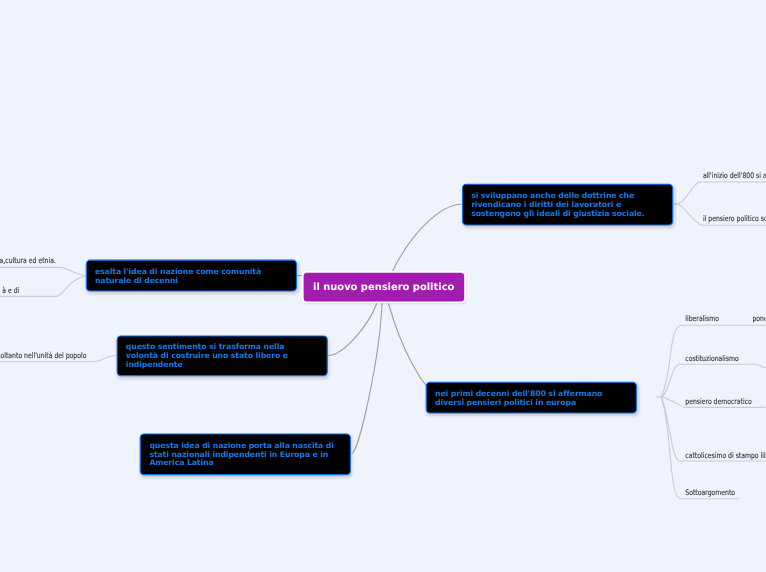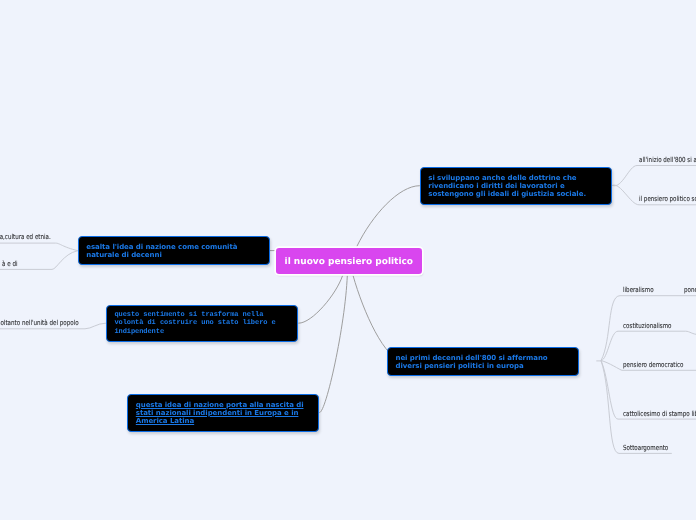--- a/index.html
+++ b/index.html
@@ -3,21 +3,21 @@
 <meta charset="utf-8">
 <style>
   html,body{margin:0;padding:0;}
   body{width:696px;height:520px;overflow:hidden;background:#eff3fc;
        font-family:"DejaVu Sans",sans-serif;-webkit-font-smoothing:antialiased;text-rendering:geometricPrecision;}
   #canvas{position:relative;width:696px;height:520px;}
   svg.links{position:absolute;left:0;top:0;width:696px;height:520px;}
   svg.links path{fill:none;stroke:#9e9e9e;stroke-width:1;}
   svg.links path.thin{stroke:#c9ccd4;}
   .node{position:absolute;box-sizing:border-box;}
-  .root-node{background:#d946ef;border-radius:3.2px;color:#ffffff;font-weight:bold;
+  .root-node{background:#a21caf;border-radius:3.2px;color:#ffffff;font-weight:bold;
       font-size:9px;line-height:1;text-align:center;padding-top:9.8px;
       box-shadow:0 0 0 1.7px #ffffff, 1px 1.5px 2px rgba(0,0,0,.13);}
   .topic{background:#000000;border:1.6px solid #0b6ce6;border-radius:4px;
       color:#1a78e6;font-weight:bold;font-size:7px;letter-spacing:-0.065px;line-height:8.35px;
       padding:5.5px 10px 0 7.5px;box-shadow:1px 2px 3px rgba(0,0,0,.16);}
   .sub{position:absolute;color:#2f3033;font-family:"DejaVu Sans Condensed","DejaVu Sans",sans-serif;
        font-size:7px;line-height:1;white-space:nowrap;
        -webkit-text-stroke:0.1px #2f3033;}
   .sub.right{transform:scaleX(0.885);transform-origin:left top;}
   .sub.left{transform:scaleX(0.885);transform-origin:right top;}
@@ -57,24 +57,24 @@
   <div class="node root-node" style="left:275.8px;top:248.2px;width:146px;height:25.4px;">
     <span>il nuovo pensiero politico</span>
   </div>
 
   <div class="node topic" style="left:419.8px;top:167px;width:192.5px;height:38.3px;">
     <span>si sviluppano anche delle dottrine che rivendicano i diritti dei lavoratori e sostengono gli ideali di giustizia sociale.</span>
   </div>
   <div class="node topic" style="left:77.8px;top:236px;width:192.5px;height:29.3px;">
     <span>esalta l'idea di nazione come comunità naturale di decenni</span>
   </div>
-  <div class="node topic" style="left:105.9px;top:304.6px;width:192.5px;height:37.7px;font-family:Liberation Mono, monospace;">
+  <div class="node topic" style="left:105.9px;top:304.6px;width:192.5px;height:37.7px;">
     <span>questo sentimento si trasforma nella volontà di costruire uno stato libero e indipendente</span>
   </div>
-  <div class="node topic" style="left:127.3px;top:394px;width:192.1px;height:37.5px;text-decoration:underline;">
+  <div class="node topic" style="left:127.3px;top:394px;width:192.1px;height:37.5px;">
     <span>questa idea di nazione porta alla nascita di stati nazionali indipendenti in Europa e in America Latina</span>
   </div>
   <div class="node topic" style="left:387px;top:347px;width:192.4px;height:29.3px;">
     <span>nei primi decenni dell'800 si affermano diversi pensieri politici in europa</span>
   </div>
 
   <div class="sub right" style="left:639px;top:156.8px;">all'inizio dell'800 si a</div>
   <div class="sub right" style="left:639px;top:196px;">il pensiero politico so</div>
   <div class="sub left" style="right:645px;top:234.4px;">a,cultura ed etnia.</div>
   <div class="sub left" style="right:679px;top:260.7px;">à e di</div>

